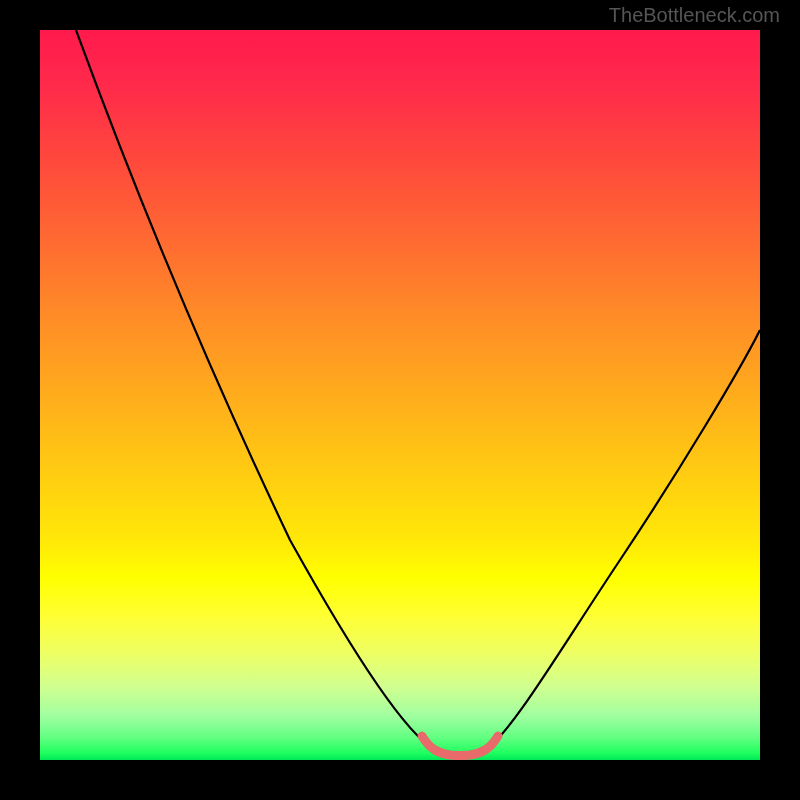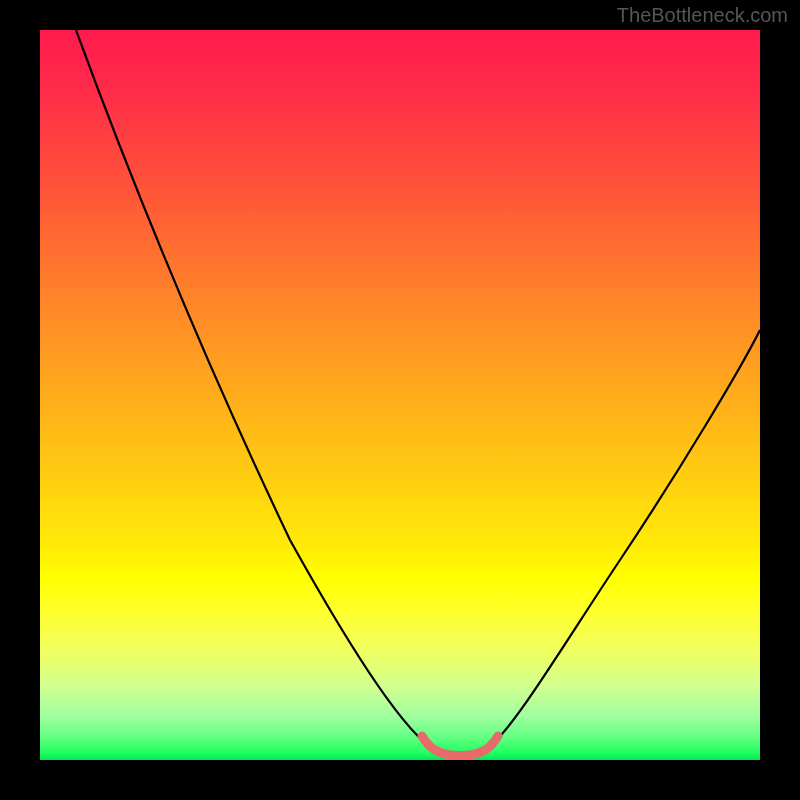--- a/index.html
+++ b/index.html
@@ -7,21 +7,21 @@
     padding: 0;
     width: 800px;
     height: 800px;
     background: #000;
     font-family: Arial, sans-serif;
     position: relative;
   }
   .watermark {
     position: absolute;
     top: 4px;
-    right: 12px;
+    right: 20px;
     color: #565656;
     font-size: 20px;
     font-weight: 500;
     z-index: 10;
   }
   .plot-area {
     position: absolute;
     left: 40px;
     top: 30px;
     width: 720px;

